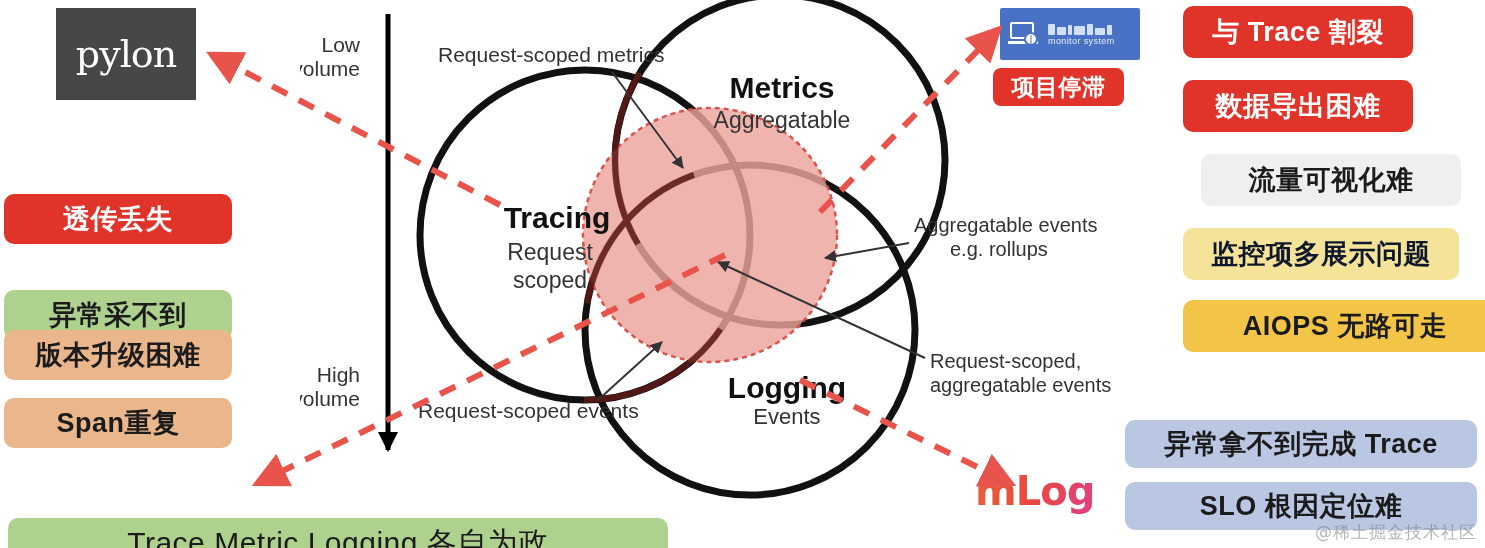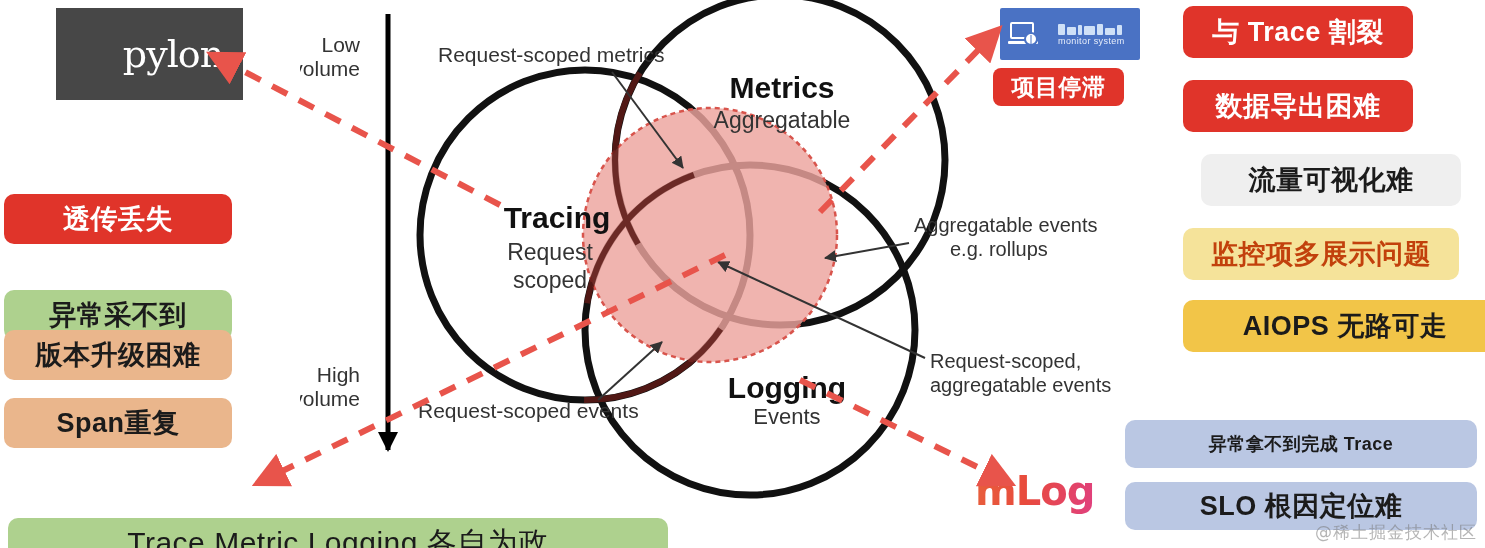--- a/index.html
+++ b/index.html
@@ -17,39 +17,39 @@
     display:flex;align-items:center;justify-content:center;
     border-radius:10px;
     box-sizing:border-box;
     white-space:nowrap;
     letter-spacing:.5px;
   }
   .pill.red   {background:#e0342a;color:#ffffff;font-weight:700;}
   .pill.green {background:#aed18e;color:#1b1b1b;font-weight:700;margin-top:28px;}
   .pill.peach {background:#eab68c;color:#1b1b1b;font-weight:700;}
   .pill.grey  {background:#efefef;color:#1b1b1b;font-weight:700;}
-  .pill.yellow{background:#f5e39a;color:#c2410c;font-weight:700;}
+  .pill.yellow{background:#f5e39a;color:#0f172a;font-weight:700;}
   .pill.gold  {background:#f2c548;color:#1b1b1b;font-weight:700;}
   .pill.blue  {background:#bac7e3;color:#1b1b1b;font-weight:700;}
 
   
   #pylon-logo{
     position:absolute;left:56px;top:8px;width:140px;height:92px;
-    background:#474747;display:flex;align-items:center;justify-content:center;padding-left:47px;
+    background:#474747;display:flex;align-items:center;justify-content:center;
   }
   #pylon-logo span{
     color:#fff;font-size:38px;font-family:"DejaVu Serif",serif;
     font-style:normal;letter-spacing:-1px;
   }
 
   
   #monitor-logo{
     position:absolute;left:1000px;top:8px;width:140px;height:52px;
     background:#4a72c4;border-radius:2px;
-    display:flex;align-items:center;gap:16px;padding:0 8px;box-sizing:border-box;
+    display:flex;align-items:center;gap:6px;padding:0 8px;box-sizing:border-box;
   }
   #monitor-logo .laptop{width:34px;height:26px;position:relative;flex:0 0 auto;}
   #monitor-logo .laptop .screen{
     position:absolute;left:2px;top:1px;width:24px;height:17px;
     border:2px solid #ffffff;border-radius:2px;box-sizing:border-box;
   }
   #monitor-logo .laptop .base{
     position:absolute;left:0;top:20px;width:30px;height:3px;background:#fff;border-radius:1px;
   }
   #monitor-logo .laptop .globe{
@@ -141,21 +141,21 @@
   <div class="pill grey" style="left:1201px;top:154px;width:260px;height:52px;font-size:27px;">
     <span>流量可视化难</span>
   </div>
   <div class="pill yellow" style="left:1183px;top:228px;width:276px;height:52px;font-size:27px;">
     <span>监控项多展示问题</span>
   </div>
   <div class="pill gold" style="left:1183px;top:300px;width:324px;height:52px;font-size:27px;">
     <span>AIOPS 无路可走</span>
   </div>
 
-  <div class="pill blue" style="left:1125px;top:420px;width:352px;height:48px;font-size:18px;">
+  <div class="pill blue" style="left:1125px;top:420px;width:352px;height:48px;font-size:27px;">
     <span>异常拿不到完成 Trace</span>
   </div>
   <div class="pill blue" style="left:1125px;top:482px;width:352px;height:48px;font-size:27px;">
     <span>SLO 根因定位难</span>
   </div>
 
   <div class="pill green" style="left:8px;top:490px;width:660px;height:50px;font-size:30px;font-weight:400;">
     <span>Trace,Metric,Logging 各自为政</span>
   </div>
 

